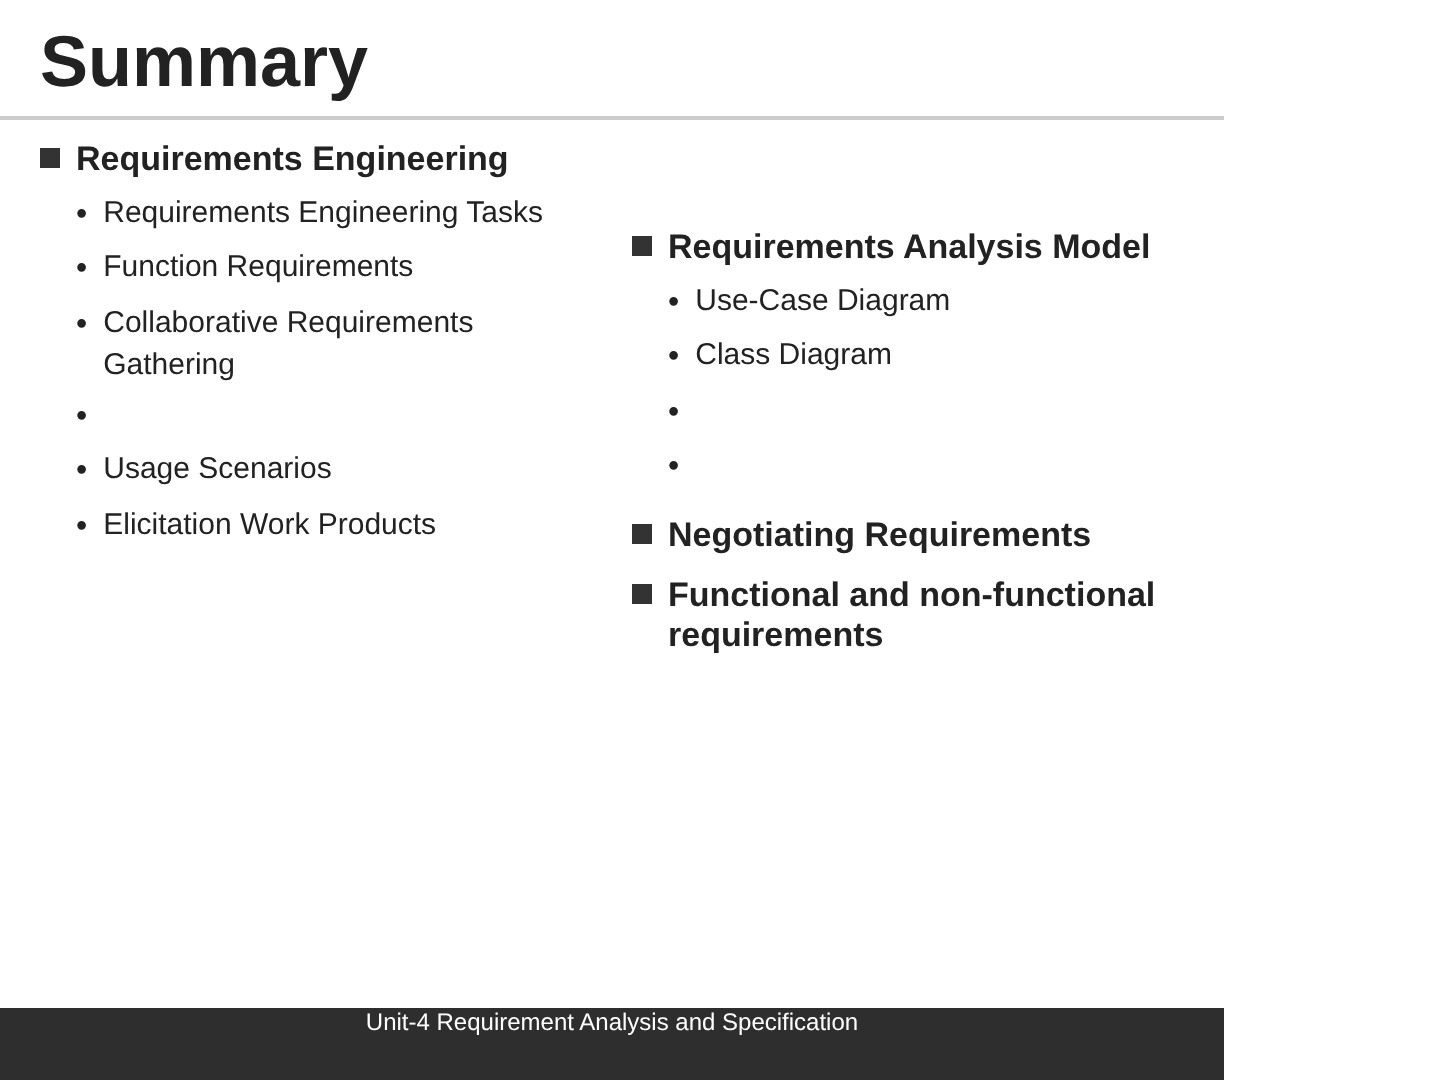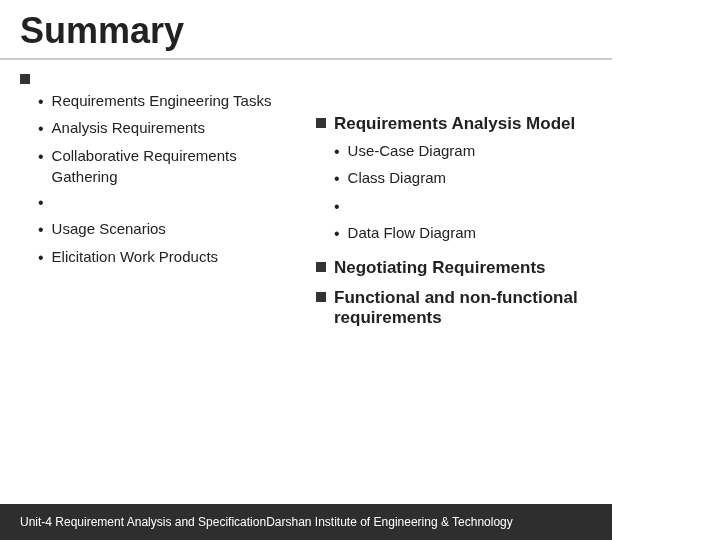--- a/index.html
+++ b/index.html
@@ -107,23 +107,24 @@
     .right-section {
       margin-bottom: 4px;
       margin-top: 44px;
     }
 
     .footer {
       height: 36px;
       background: #2e2e2e;
       display: flex;
       align-items: center;
-      justify-content: flex-start;
+      justify-content: space-between;
       padding: 0 20px;
       flex-shrink: 0;
+      flex-direction: column;
     }
 
     .footer-left {
       color: #ffffff;
       font-size: 12px;
     }
 
     .footer-right {
       color: #ffffff;
       font-size: 12px;
@@ -136,29 +137,30 @@
 
   <div class="title-bar">
     <h1>Summary</h1>
   </div>
 
   <div class="content-area">
 
     <div class="left-column">
       <div class="section-header">
         <div class="bullet-square"></div>
+        <span>Requirements Engineering</span>
       </div>
       <div class="sub-items">
         <div class="sub-item">
           <span class="dot">•</span>
           <span>Requirements Engineering Tasks</span>
         </div>
         <div class="sub-item">
           <span class="dot">•</span>
-          <span>Analysis Requirements</span>
+          <span>Function Requirements</span>
         </div>
         <div class="sub-item">
           <span class="dot">•</span>
           <span>Collaborative Requirements Gathering</span>
         </div>
         <div class="sub-item">
           <span class="dot">•</span>
         </div>
         <div class="sub-item">
           <span class="dot">•</span>
@@ -185,37 +187,35 @@
           </div>
           <div class="sub-item">
             <span class="dot">•</span>
             <span>Class Diagram</span>
           </div>
           <div class="sub-item">
             <span class="dot">•</span>
           </div>
           <div class="sub-item">
             <span class="dot">•</span>
-            <span>Data Flow Diagram</span>
           </div>
         </div>
       </div>
 
       <div class="section-header">
         <div class="bullet-square"></div>
         <span>Negotiating Requirements</span>
       </div>
       <div style="margin-bottom:4px;"></div>
       <div class="section-header">
         <div class="bullet-square"></div>
         <span>Functional and non-functional requirements</span>
       </div>
       <div style="margin-bottom:4px;"></div>
 
     </div>
   </div>
 
   <div class="footer">
     <span class="footer-left">Unit-4 Requirement Analysis and Specification</span>
-    <span class="footer-right">Darshan Institute of Engineering &amp; Technology</span>
   </div>
 
 </div>
 
 </body></html>

